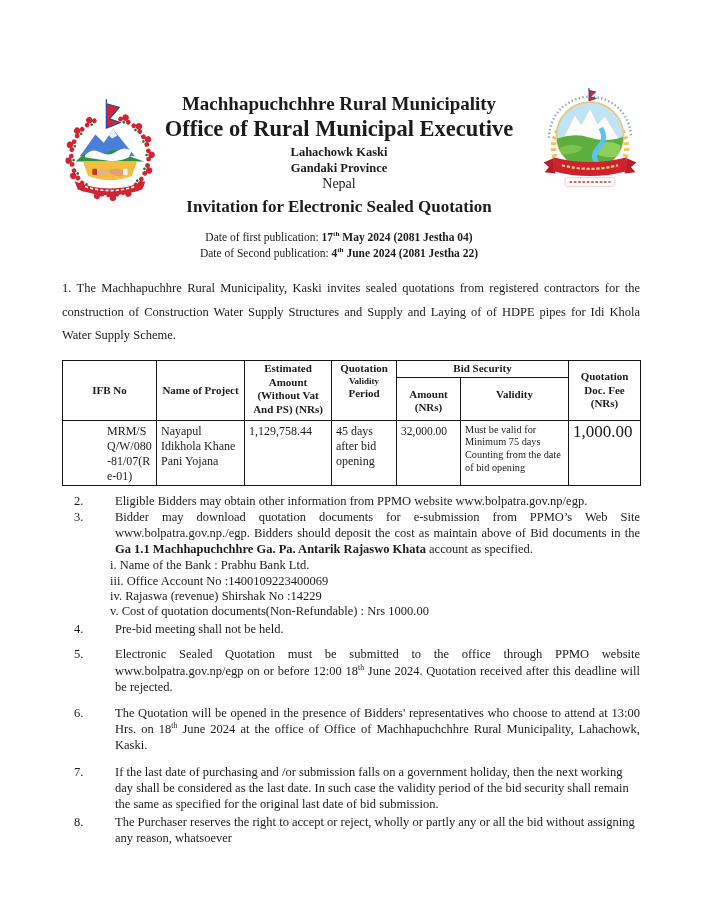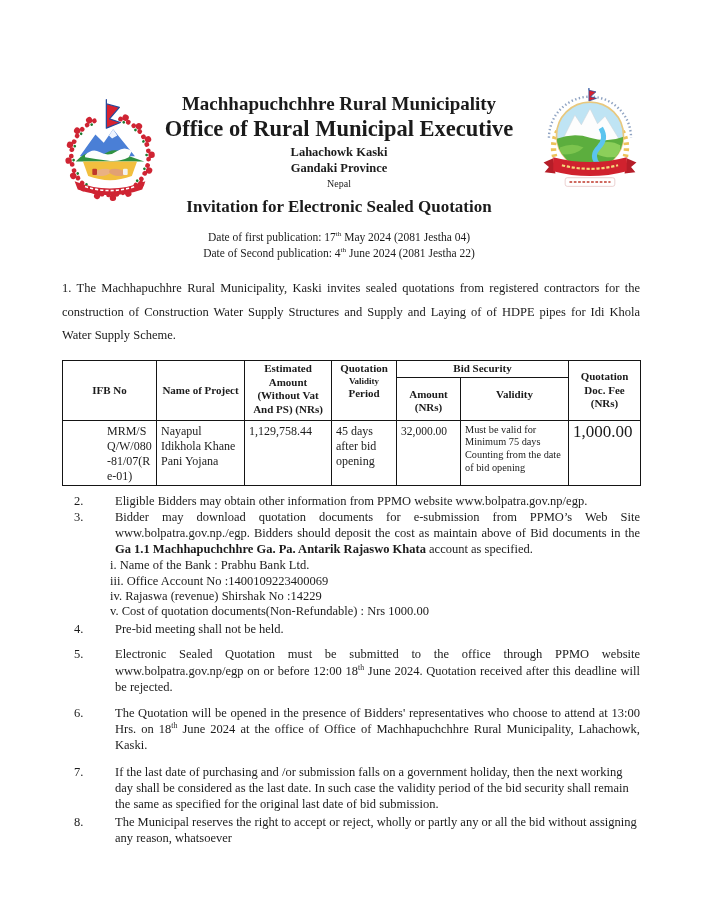--- a/index.html
+++ b/index.html
@@ -13,26 +13,26 @@
 
   
   .logo { position:absolute; }
   .logo.left  { left:56px;  top:97px; width:108px; height:104px; }
   .logo.right { left:536px; top:85px; width:108px; height:112px; }
   .hdr { position:relative; left:-12px; text-align:center; }
   .hdr .muni     { font-size:19px;   font-weight:bold; line-height:23px; }
   .hdr .office   { font-size:22.5px; font-weight:bold; line-height:28px; }
   .hdr .place    { font-size:12.5px; font-weight:bold; line-height:16px; margin-top:1px; }
   .hdr .province { font-size:12.5px; font-weight:bold; line-height:16px; }
-  .hdr .country  { font-size:10px; line-height:16px; }
+  .hdr .country  { font-size:14px; line-height:16px; }
   .hdr .notice   { font-size:17px;   font-weight:bold; line-height:22px; margin-top:4px; }
 
   .pub { position:relative; left:-12px; text-align:center; margin-top:12px;
          font-size:11.5px; line-height:15.5px; }
-  .pub b { font-weight:normal; }
+  .pub b { font-weight:bold; }
   sup.ord { font-size:0.62em; vertical-align:super; line-height:0; font-weight:inherit; }
 
   
   .intro { margin-top:16px; font-size:12.5px; line-height:23.5px; text-align:justify; }
 
   
   table { border-collapse:collapse; table-layout:fixed; width:578px; margin-top:3px; }
   th,td { border:1px solid #151515; padding:1px 4px; }
   thead th { font-size:11px; font-weight:bold; text-align:center; line-height:13.5px; }
   th.va-mid { vertical-align:middle; }
@@ -223,17 +223,17 @@
       <span class="tx just"><span>The Quotation will be opened in the presence of Bidders' representatives who choose to attend at 13:00 Hrs. on 18</span><sup class="ord">th</sup><span>  June 2024 at the office of Office of Machhapuchchhre Rural Municipality, Lahachowk, Kaski.</span></span>
     </div>
 
     <div class="item gap10">
       <span class="no">7.</span>
       <span class="tx">If the last date of purchasing and /or submission falls on a government holiday, then the next working day shall be considered as the last date. In such case the validity period of the bid security shall remain the same as specified for the original last date of bid submission.</span>
     </div>
 
     <div class="item gap2">
       <span class="no">8.</span>
-      <span class="tx">The Municipal reserves the right to accept or reject, wholly or partly any or all the bid without assigning any reason, whatsoever</span>
+      <span class="tx">The Purchaser reserves the right to accept or reject, wholly or partly any or all the bid without assigning any reason, whatsoever</span>
     </div>
 
   </div>
 </div>
 
 </body></html>

